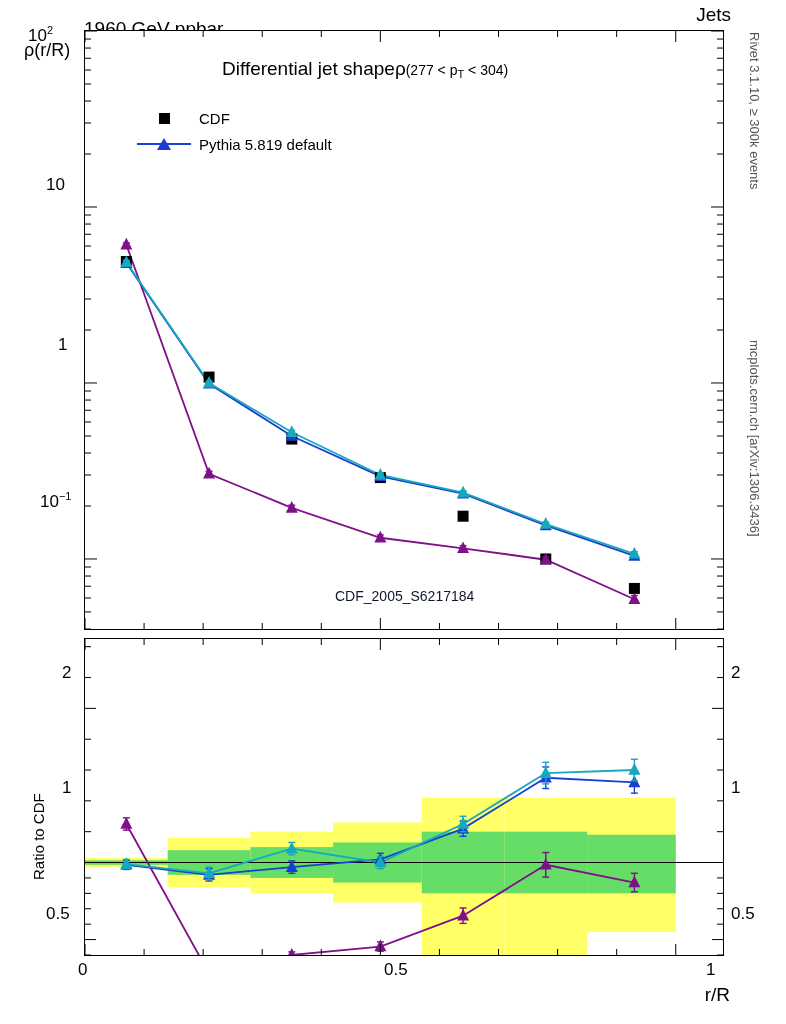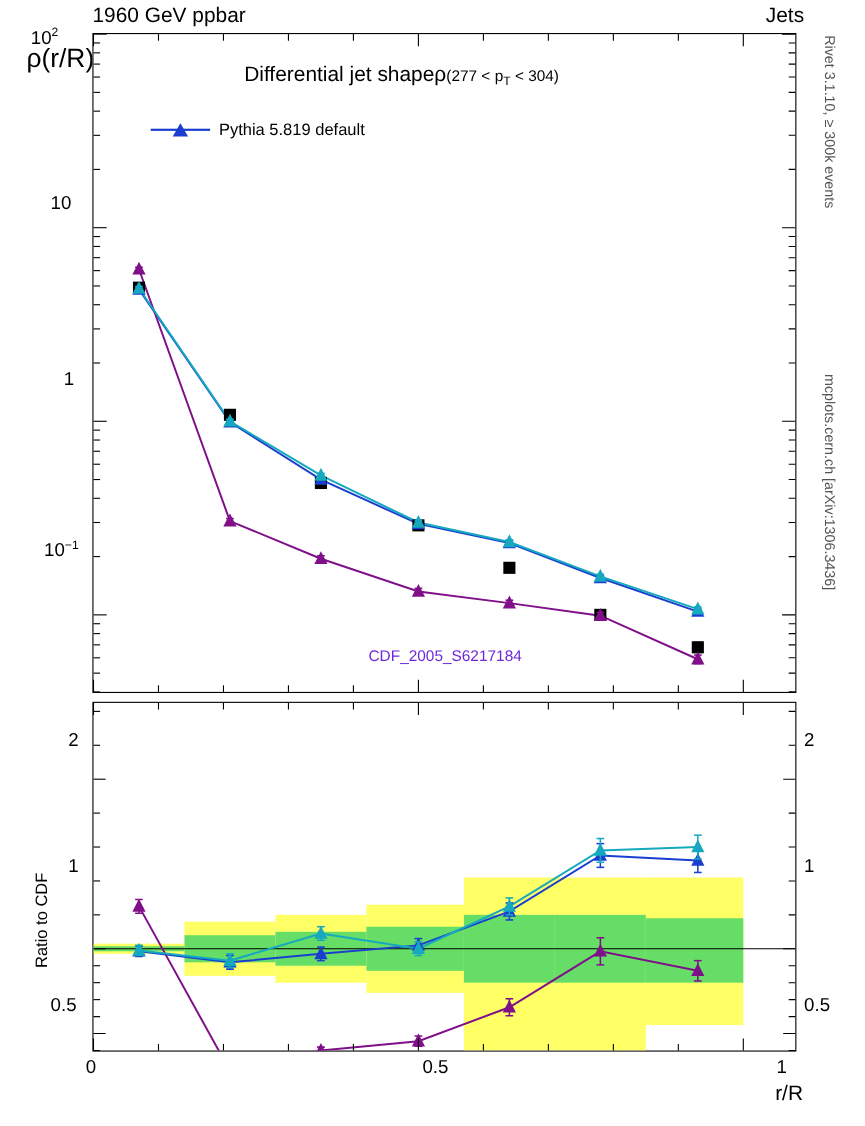--- a/index.html
+++ b/index.html
@@ -3,21 +3,21 @@
 <meta charset="utf-8">
 <style>
   html,body{margin:0;padding:0;background:#ffffff;}
   body{width:786px;height:1024px;font-family:"Liberation Sans",sans-serif;color:#000;}
   #root{position:relative;width:786px;height:1024px;overflow:hidden;}
 
   .abs{position:absolute;}
   .txt{position:absolute;white-space:nowrap;}
 
   
-  #beam-label{left:84px;top:4px;font-size:19px;}
+  #beam-label{left:84px;top:18px;font-size:19px;}
   #jets-label{right:55px;top:4px;font-size:19px;}
 
   
   #main-frame{left:84px;top:30px;width:640px;height:600px;border:1px solid #000;box-sizing:border-box;background:#fff;}
   #ratio-frame{left:84px;top:638px;width:640px;height:318px;border:1px solid #000;box-sizing:border-box;background:#fff;}
 
   
   .ylab{position:absolute;font-size:17px;}
   .xlab{position:absolute;font-size:17px;}
 
@@ -34,27 +34,27 @@
   .leg-text{margin-left:6px;}
   .sq{width:11px;height:11px;background:#000;display:block;}
   .leg-line{position:absolute;left:2px;right:2px;top:50%;height:2px;margin-top:-1px;}
   .tri{width:0;height:0;border-left:7px solid transparent;border-right:7px solid transparent;border-bottom:12px solid #000;position:relative;z-index:2;}
 
   
   #plot-title{left:222px;top:58px;font-size:19px;}
   #plot-title .sub{font-size:14px;margin-top:44px;}
 
   
-  #watermark{left:335px;top:588px;font-size:14px;color:#6d28d9;}
+  #watermark{left:335px;top:588px;font-size:14px;color:#0f172a;}
 
   
   #xtitle{right:56px;top:984px;font-size:19px;}
 
   
-  #ytitle{left:24px;top:40px;font-size:24px;}
+  #ytitle{left:24px;top:40px;font-size:18px;}
 
   svg{display:block;}
 </style>
 </head>
 <body>
 
 <div id="root">
 
   <div class="txt" id="beam-label">1960 GeV ppbar</div>
   <div class="txt" id="jets-label">Jets</div>
@@ -63,20 +63,26 @@
 
   <div class="abs" id="main-frame"></div>
 
   <div class="abs" id="ratio-frame"></div>
 
   <div class="txt" id="plot-title">
     <span>Differential jet shape</span><span>ρ</span><span class="sub">(277 &lt; p</span><span class="sub" style="font-size:11px;vertical-align:-3px;">T</span><span class="sub"> &lt; 304)</span>
   </div>
 
   <div id="legend">
+    <div class="leg-row">
+      <span class="leg-mark">
+          <span class="sq"></span>
+        </span>
+      <span class="leg-text">CDF</span>
+    </div>
     <div class="leg-row">
       <span class="leg-mark">
         <span class="leg-line" style="background:#1a3fd0"></span>
         <span class="tri" style="border-bottom-color:#1a3fd0"></span>
       </span>
       <span class="leg-text">Pythia 5.819 default</span>
     </div>
   </div>
 
   <div class="txt" id="watermark">CDF_2005_S6217184</div>

